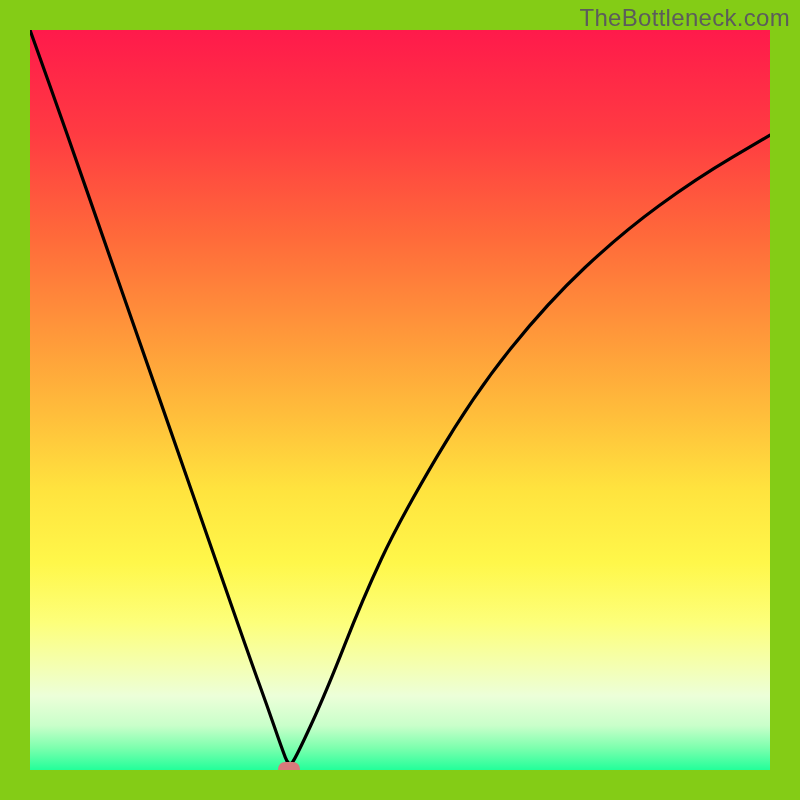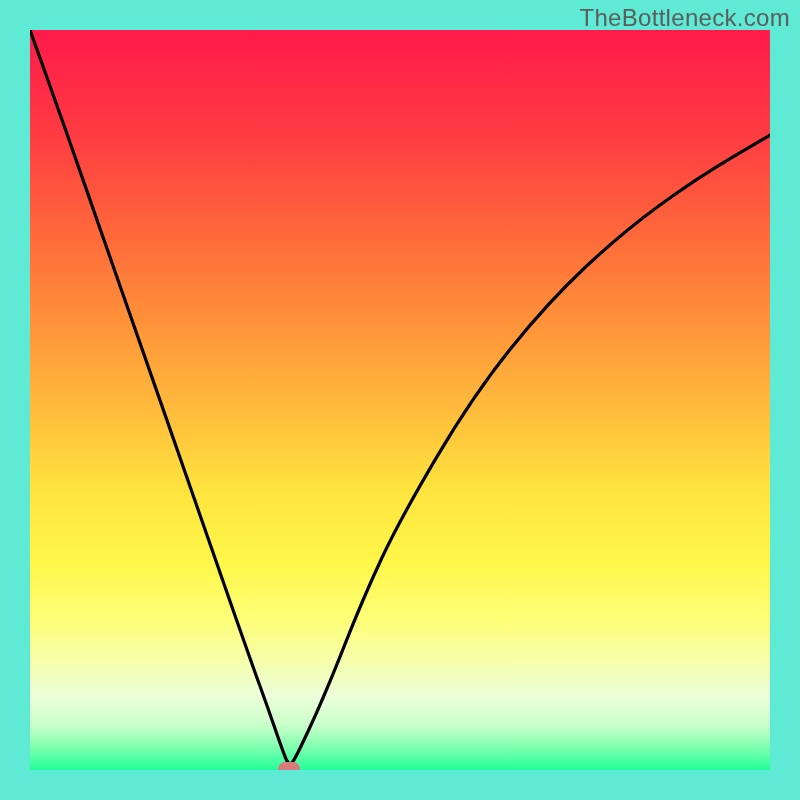--- a/index.html
+++ b/index.html
@@ -8,21 +8,21 @@
     width: 800px;
     height: 800px;
     background: #000;
     overflow: hidden;
     font-family: Arial, Helvetica, sans-serif;
   }
   .frame {
     position: relative;
     width: 800px;
     height: 800px;
-    background: #5eead4;
+    background: #84cc16;
   }
   .watermark {
     position: absolute;
     top: 4px;
     right: 10px;
     color: #5c5c5c;
     font-size: 24px;
     font-weight: 500;
     letter-spacing: 0.3px;
     z-index: 10;

